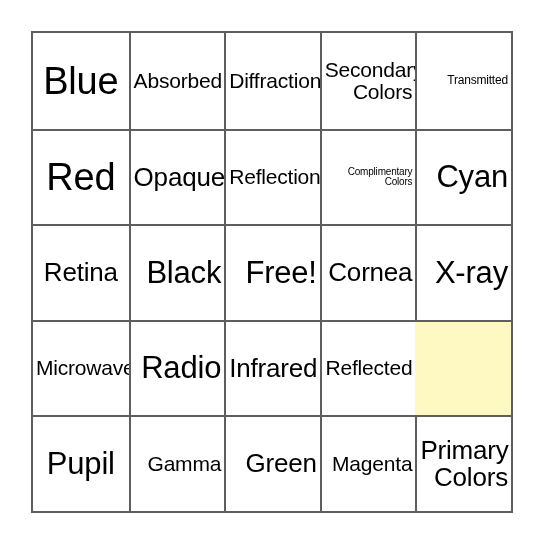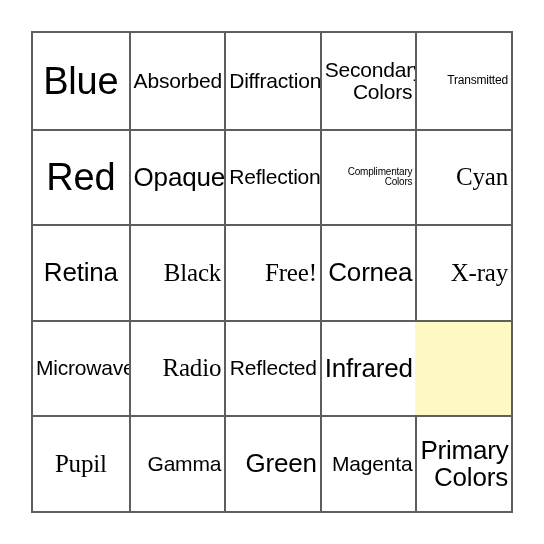--- a/index.html
+++ b/index.html
@@ -55,21 +55,21 @@
 
   .cell-text {
     display: block;
     line-height: 1.06;
     letter-spacing: -0.2px;
     width: 100%;
   }
 
   
   .fs-xxl .cell-text { font-size: 38px; }
-  .fs-xl  .cell-text { font-size: 25px; font-family: Liberation Serif, serif; }
+  .fs-xl  .cell-text { font-size: 31px; }
   .fs-l   .cell-text { font-size: 26px; }
   .fs-m   .cell-text { font-size: 21px; }
   .fs-s   .cell-text { font-size: 12px; }
   .fs-xs  .cell-text { font-size: 15px; }
   .fs-xxs .cell-text { font-size: 10px; }
 </style>
 </head>
 <body>
 
 <div id="bingo-card">
@@ -128,25 +128,25 @@
       </div>
   </div>
 
   <div class="bingo-row">
     <div class="bingo-cell fs-m">
         <span class="cell-text">Microwave</span>
       </div>
     <div class="bingo-cell fs-xl">
         <span class="cell-text">Radio</span>
       </div>
+    <div class="bingo-cell fs-l">
+        <span class="cell-text">Infrared</span>
+      </div>
     <div class="bingo-cell fs-m">
         <span class="cell-text">Reflected</span>
-      </div>
-    <div class="bingo-cell fs-l">
-        <span class="cell-text">Infrared</span>
       </div>
   </div>
 
   <div class="bingo-row">
     <div class="bingo-cell fs-xl">
         <span class="cell-text">Pupil</span>
       </div>
     <div class="bingo-cell fs-m">
         <span class="cell-text">Gamma</span>
       </div>

